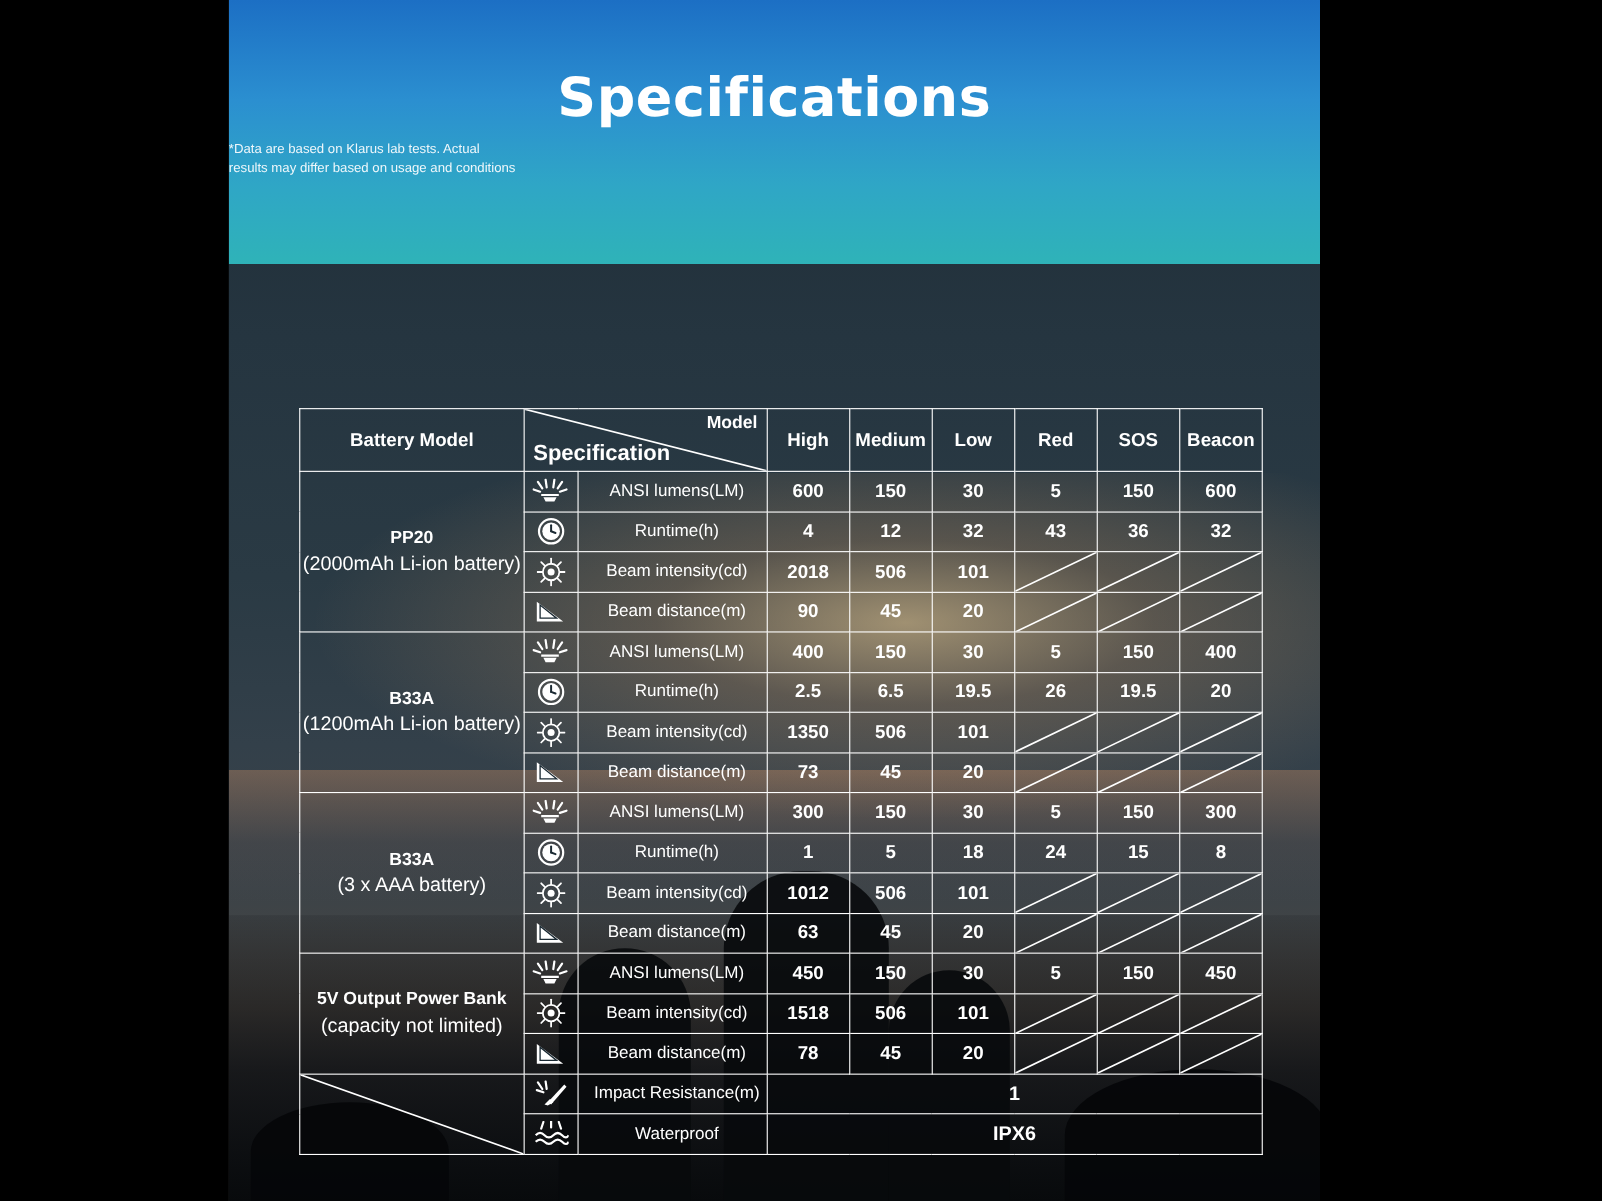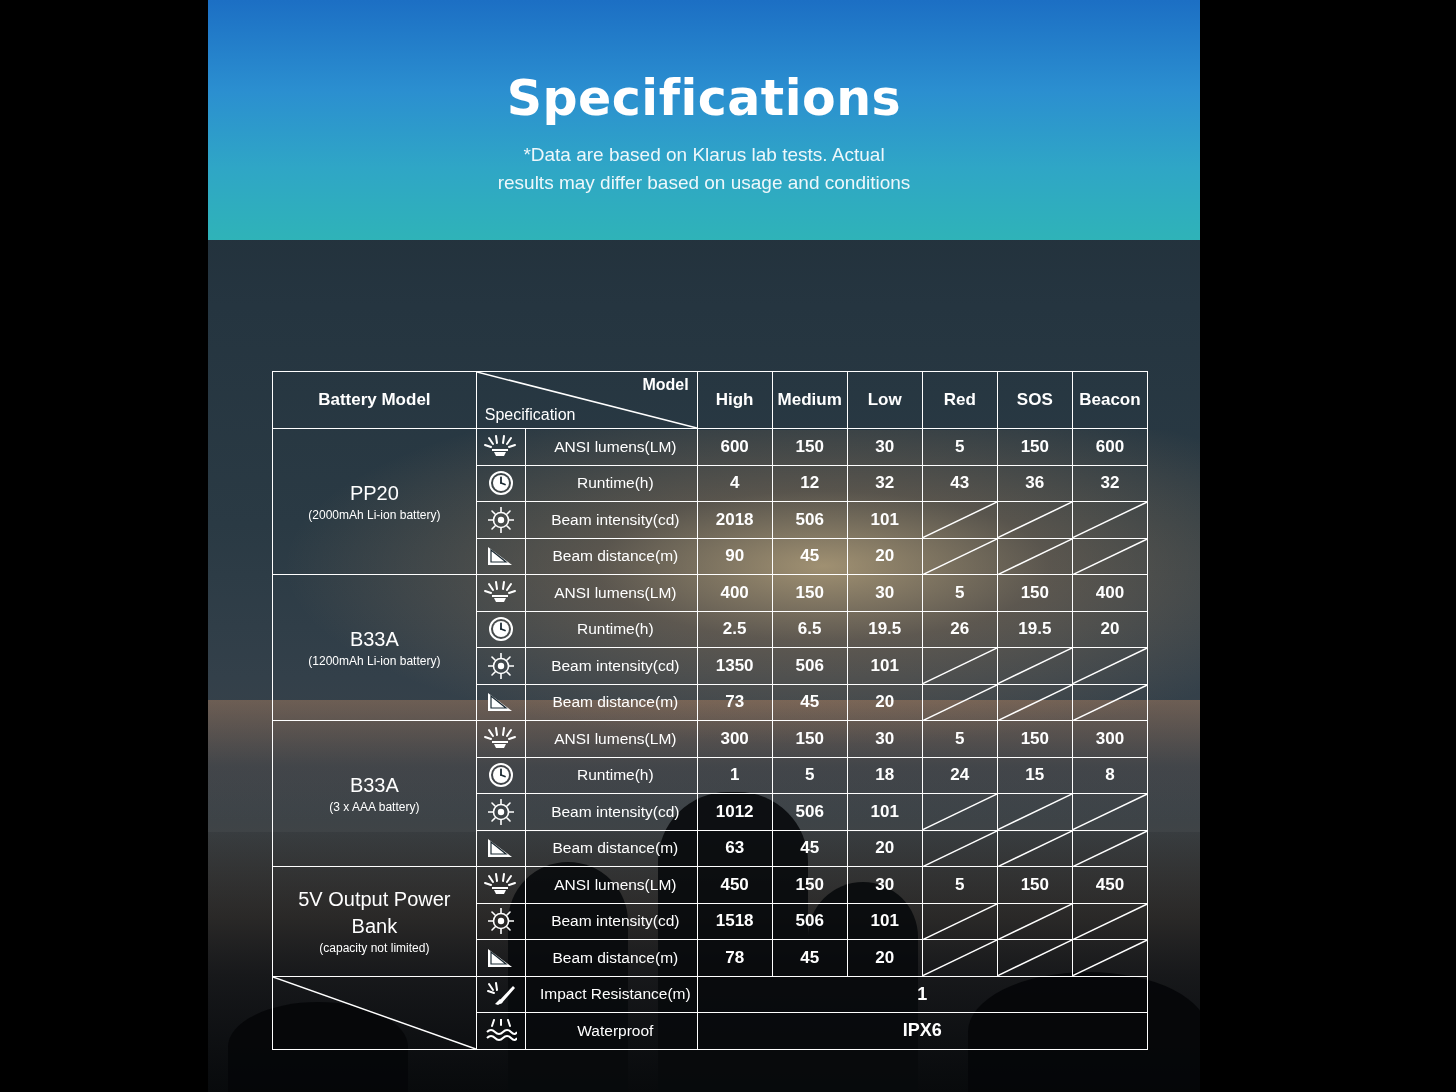--- a/index.html
+++ b/index.html
@@ -16,43 +16,43 @@
           background:linear-gradient(180deg, rgba(16,20,24,0.15) 0%, rgba(10,12,15,0.75) 55%, rgba(6,8,10,0.95) 100%);}
   .sil{position:absolute;bottom:0;background:rgba(8,10,12,0.9);}
   .sil-a{left:300px;width:120px;height:230px;border-radius:60px 60px 0 0;}
   .sil-b{left:450px;width:150px;height:300px;border-radius:70px 70px 0 0;}
   .sil-c{left:600px;width:110px;height:210px;border-radius:55px 55px 0 0;}
   .bush{position:absolute;bottom:0;height:90px;background:rgba(5,7,9,0.92);border-radius:50% 50% 0 0;}
 
   
   .banner{position:absolute;left:0;top:0;width:992px;height:240px;
           background:linear-gradient(180deg,#1c6fc4 0%,#2b8fd0 38%,#2fa6c6 70%,#2fb3b8 100%);}
-  .banner h1{margin:14px;padding-top:56px;text-align:center;color:#fff;font-size:49px;font-weight:bold;letter-spacing:0.5px;
+  .banner h1{margin:4px;padding-top:56px;text-align:center;color:#fff;font-size:49px;font-weight:bold;letter-spacing:0.5px;
              font-family:"DejaVu Sans","Liberation Sans",sans-serif;}
-  .banner p{margin:10px 0 0;text-align:center;color:#eef7fb;font-size:19px;line-height:1.45;font-weight:400;}
+  .banner p{margin:10px 0 0;color:#eef7fb;font-size:12px;line-height:1.45;font-weight:400;}
 
   
   .tbl-wrap{position:absolute;left:64px;top:371px;width:693px;}
   table{border-collapse:collapse;width:876px;table-layout:fixed;color:#fff;}
   td,th{border:1px solid #ffffff;padding:0;text-align:center;vertical-align:middle;font-size:16.5px;font-weight:bold;
         font-family:"Liberation Sans",sans-serif;}
   .col-model{width:190px;}
   .col-icon{width:46px;}
   .col-spec{width:160px;}
   .col-mode{width:70px;}
   thead td{height:56px;font-size:17px;}
   .hdr-split{position:relative;height:56px;}
   .hdr-split .diag{position:absolute;left:0;top:0;width:100%;height:100%;}
   .hdr-split .mode{position:absolute;right:8px;top:4px;font-size:16px;font-weight:bold;}
-  .hdr-split .spec{position:absolute;left:8px;bottom:4px;font-size:16px;font-weight:normal;}
+  .hdr-split .spec{position:absolute;left:8px;bottom:4px;font-size:20px;font-weight:bold;}
   td.spec-cell{text-align:center;padding-left:8px;font-size:15.5px;font-weight:normal;}
   tbody tr{height:36.5px;}
   td.model{font-size:15.5px;line-height:1.35;}
-  td.model .m1{font-weight:normal;font-size:20px;display:block;}
-  td.model .m2{font-weight:normal;font-size:12px;display:block;}
+  td.model .m1{font-weight:bold;font-size:16px;display:block;}
+  td.model .m2{font-weight:normal;font-size:18px;display:block;}
   .slash{position:relative;}
   .slash svg{position:absolute;left:0;top:0;width:100%;height:100%;}
   .icon-cell svg{display:block;margin:0 auto;}
   .val{font-size:17px;font-weight:bold;}
   .wide{font-size:18px;font-weight:bold;}
 </style>
 </head>
 <body>
 
 <div class="page">

